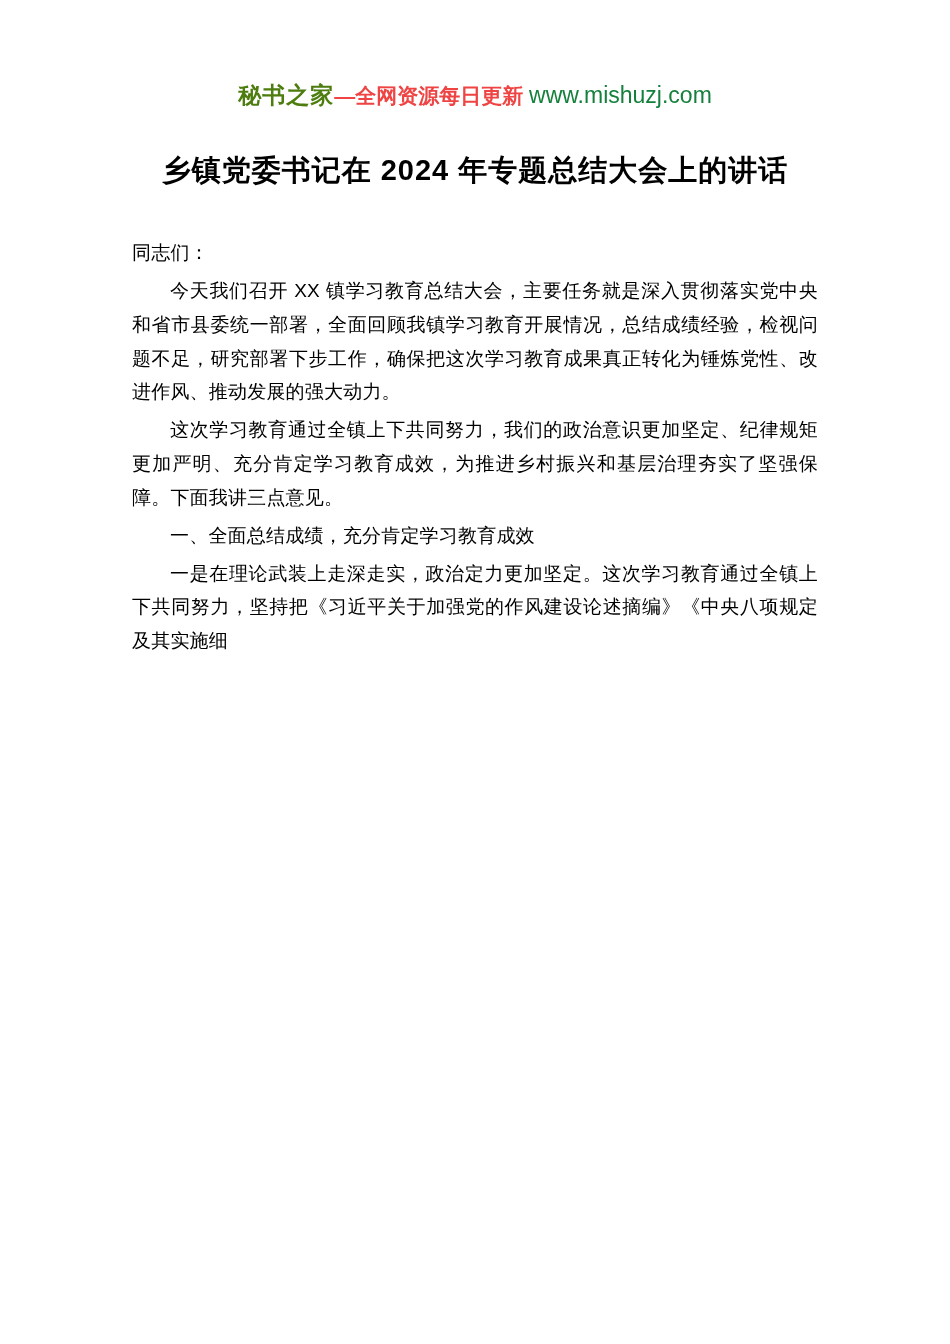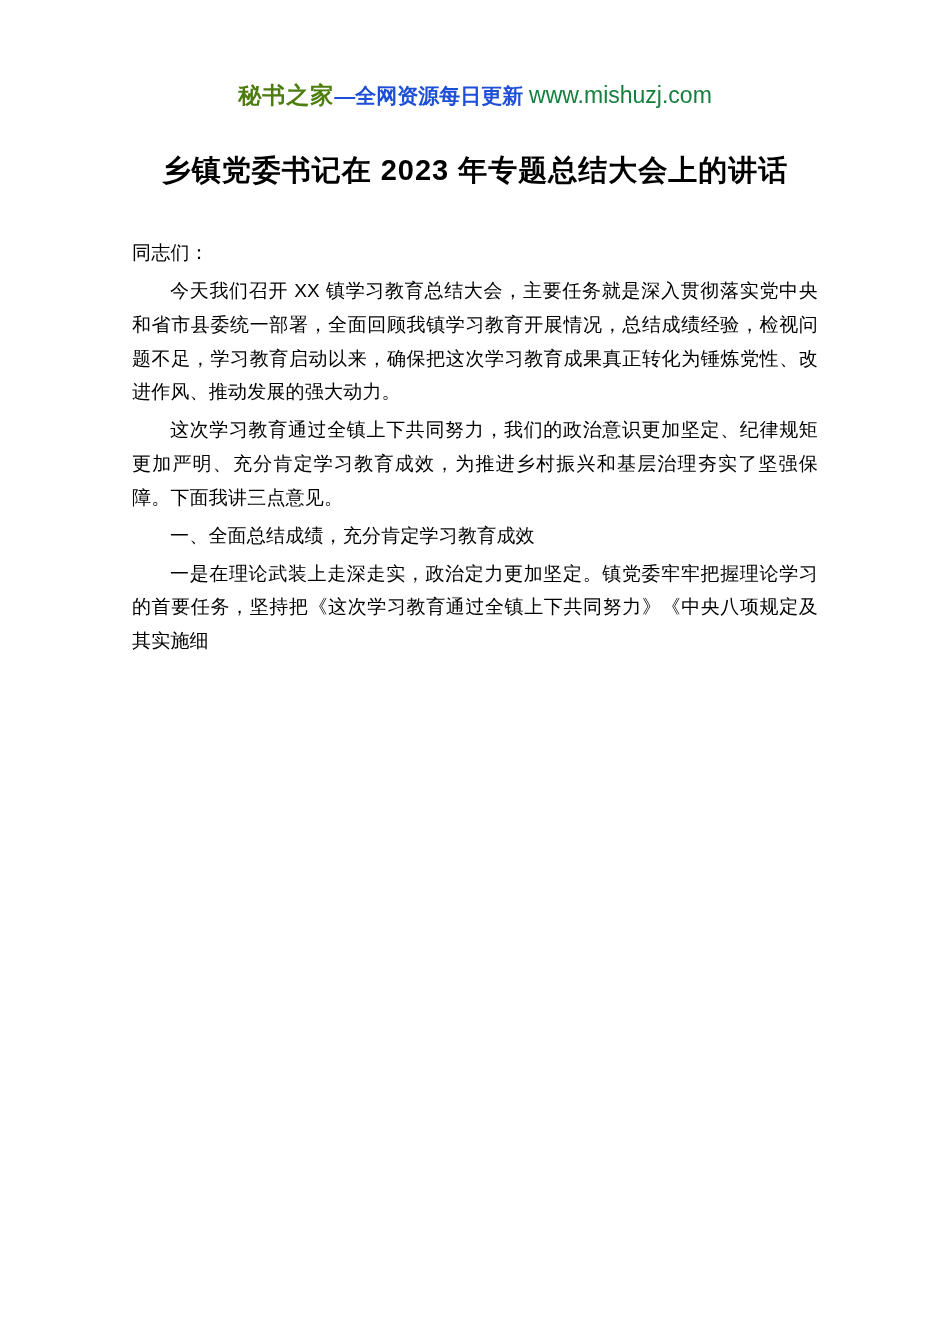--- a/index.html
+++ b/index.html
@@ -28,21 +28,21 @@
     font-size: 23px;
     line-height: 1.2;
     white-space: nowrap;
   }
   .watermark .brand {
     color: #4d7c0f;
     font-weight: bold;
     letter-spacing: 1px;
   }
   .watermark .tagline {
-    color: #1d4ed8;
+    color: #ef4444;
     font-weight: bold;
     font-size: 21px;
   }
   .watermark .url {
     color: #15803d;
     font-weight: normal;
     font-size: 23px;
   }
   .doc-title {
     margin-top: 40px;
@@ -75,23 +75,23 @@
 </style>
 </head>
 <body>
 
 <div class="page">
 
   <div class="watermark">
     <span class="brand">秘书之家</span><span class="tagline">—全网资源每日更新 </span><span class="url">www.mishuzj.com</span>
   </div>
 
-  <h1 class="doc-title">乡镇党委书记在 2023 年专题总结大会上的讲话</h1>
+  <h1 class="doc-title">乡镇党委书记在 2024 年专题总结大会上的讲话</h1>
 
   <div class="body-area">
     <p class="para salutation">同志们：</p>
-    <p class="para indent">今天我们召开 XX 镇学习教育总结大会，主要任务就是深入贯彻落实党中央和省市县委统一部署，全面回顾我镇学习教育开展情况，总结成绩经验，检视问题不足，学习教育启动以来，确保把这次学习教育成果真正转化为锤炼党性、改进作风、推动发展的强大动力。</p>
+    <p class="para indent">今天我们召开 XX 镇学习教育总结大会，主要任务就是深入贯彻落实党中央和省市县委统一部署，全面回顾我镇学习教育开展情况，总结成绩经验，检视问题不足，研究部署下步工作，确保把这次学习教育成果真正转化为锤炼党性、改进作风、推动发展的强大动力。</p>
     <p class="para indent">这次学习教育通过全镇上下共同努力，我们的政治意识更加坚定、纪律规矩更加严明、充分肯定学习教育成效，为推进乡村振兴和基层治理夯实了坚强保障。下面我讲三点意见。</p>
     <p class="para indent">一、全面总结成绩，充分肯定学习教育成效</p>
-    <p class="para indent">一是在理论武装上走深走实，政治定力更加坚定。镇党委牢牢把握理论学习的首要任务，坚持把《这次学习教育通过全镇上下共同努力》《中央八项规定及其实施细</p>
+    <p class="para indent">一是在理论武装上走深走实，政治定力更加坚定。这次学习教育通过全镇上下共同努力，坚持把《习近平关于加强党的作风建设论述摘编》《中央八项规定及其实施细</p>
   </div>
 
 </div>
 
 </body></html>

